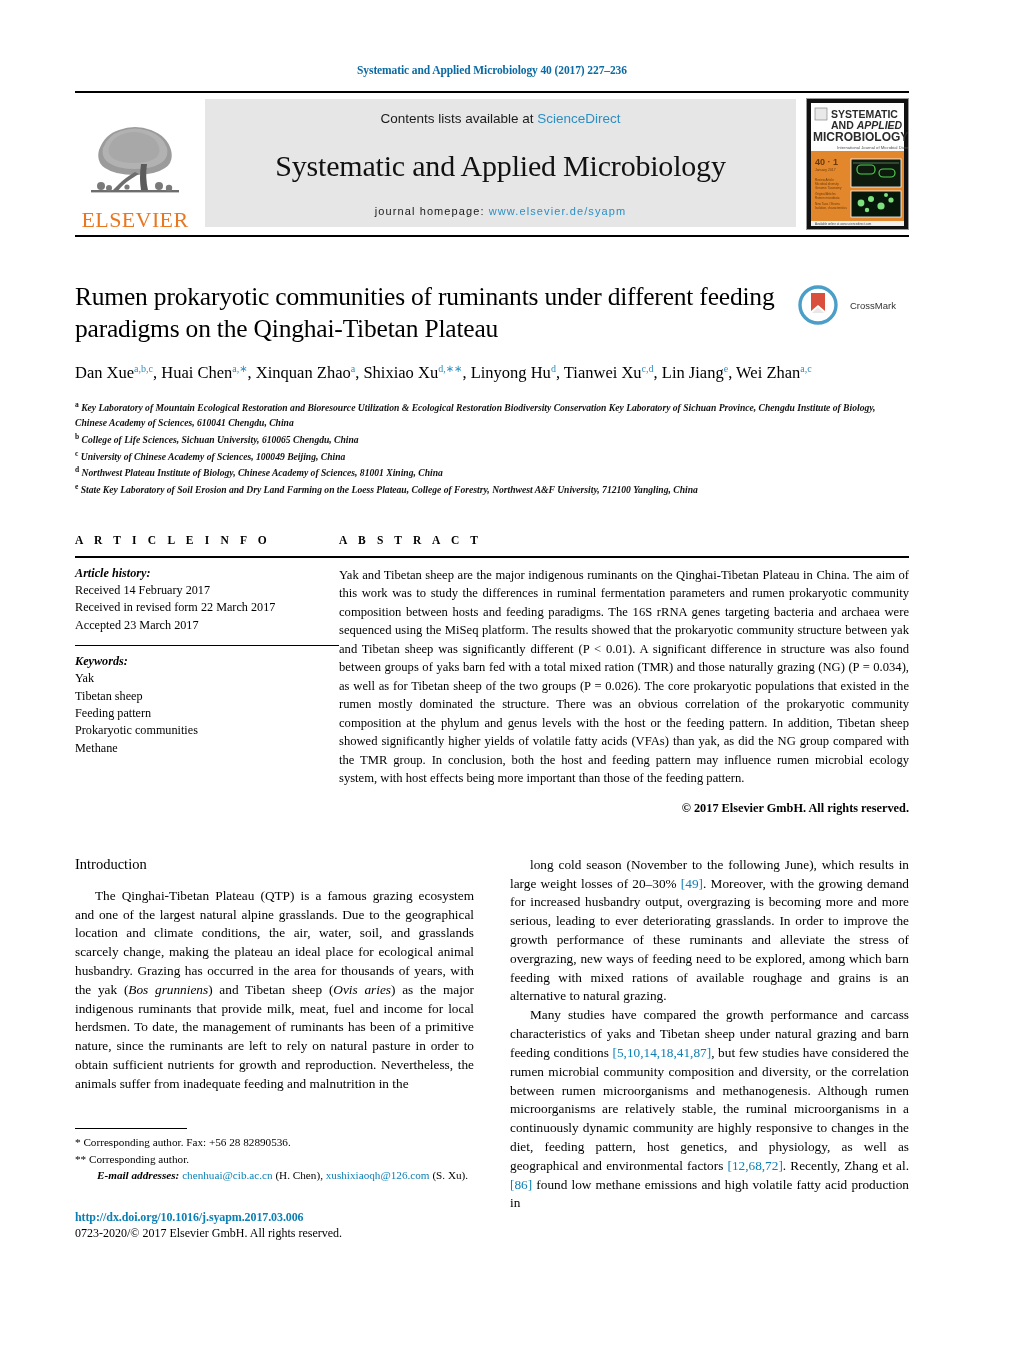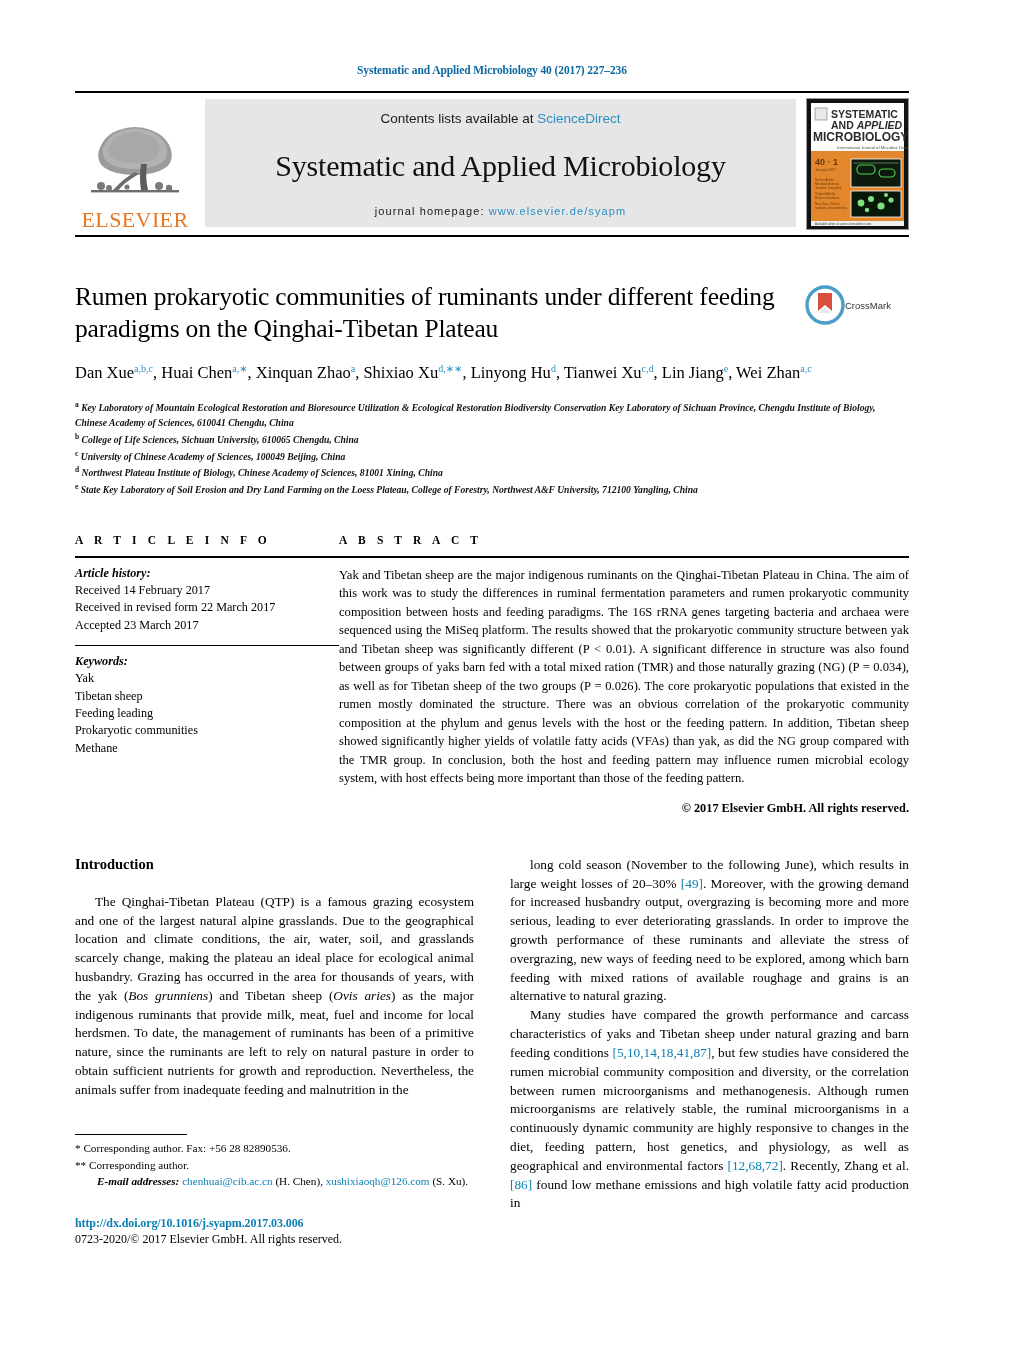--- a/index.html
+++ b/index.html
@@ -108,26 +108,26 @@
     font-family: "Liberation Serif", serif;
     font-size: 25.5px;
     font-weight: normal;
     line-height: 1.24;
     margin: 0;
     max-width: 740px;
     letter-spacing: -0.2px;
   }
   .crossmark {
     position: absolute;
-    right: 4px;
+    right: 11px;
     top: 4px;
     width: 100px;
     display: flex;
     align-items: center;
-    gap: 0;
+    gap: 12px;
   }
   .crossmark-label {
     font-family: "Liberation Sans", sans-serif;
     font-size: 9.5px;
     color: #333;
   }
   .authors {
     margin-top: 17px;
     font-family: "Liberation Serif", serif;
     font-size: 16.5px;
@@ -190,22 +190,22 @@
   .body-cols {
     margin-top: 40px;
     display: flex;
     gap: 36px;
     position: relative;
   }
   .bcol { flex: 1 1 0; min-width: 0; }
   h2.section-title {
     font-family: "Liberation Serif", serif;
     font-size: 14.5px;
-    font-weight: bold;
-    margin: 0 0 20px 0;
+    font-weight: normal;
+    margin: 0 0 14px 0;
   }
   p.para {
     margin: 0;
     font-size: 13.3px;
     line-height: 1.415;
     text-align: justify;
     text-indent: 20px;
   }
   p.para + p.para { margin-top: 0; }
   .ref { color: #0b7fb4; }
@@ -357,21 +357,21 @@
             <div>Received in revised form 22 March 2017</div>
             <div>Accepted 23 March 2017</div>
           </div>
       </div>
       <div class="rule-thin"></div>
       <div class="kw-block">
         <div class="ital-label">Keywords:</div>
         <div id="keyword-lines">
             <div>Yak</div>
             <div>Tibetan sheep</div>
-            <div>Feeding leading</div>
+            <div>Feeding pattern</div>
             <div>Prokaryotic communities</div>
             <div>Methane</div>
           </div>
       </div>
     </div>
 
     <div class="col-abstract">
       <div class="sec-head">A B S T R A C T</div>
       <div class="rule-thick"></div>
       <div class="abstract-body">Yak and Tibetan sheep are the major indigenous ruminants on the Qinghai-Tibetan Plateau in China. The aim of this work was to study the differences in ruminal fermentation parameters and rumen prokaryotic community composition between hosts and feeding paradigms. The 16S rRNA genes targeting bacteria and archaea were sequenced using the MiSeq platform. The results showed that the prokaryotic community structure between yak and Tibetan sheep was significantly different (P &lt; 0.01). A significant difference in structure was also found between groups of yaks barn fed with a total mixed ration (TMR) and those naturally grazing (NG) (P = 0.034), as well as for Tibetan sheep of the two groups (P = 0.026). The core prokaryotic populations that existed in the rumen mostly dominated the structure. There was an obvious correlation of the prokaryotic community composition at the phylum and genus levels with the host or the feeding pattern. In addition, Tibetan sheep showed significantly higher yields of volatile fatty acids (VFAs) than yak, as did the NG group compared with the TMR group. In conclusion, both the host and feeding pattern may influence rumen microbial ecology system, with host effects being more important than those of the feeding pattern.</div>

